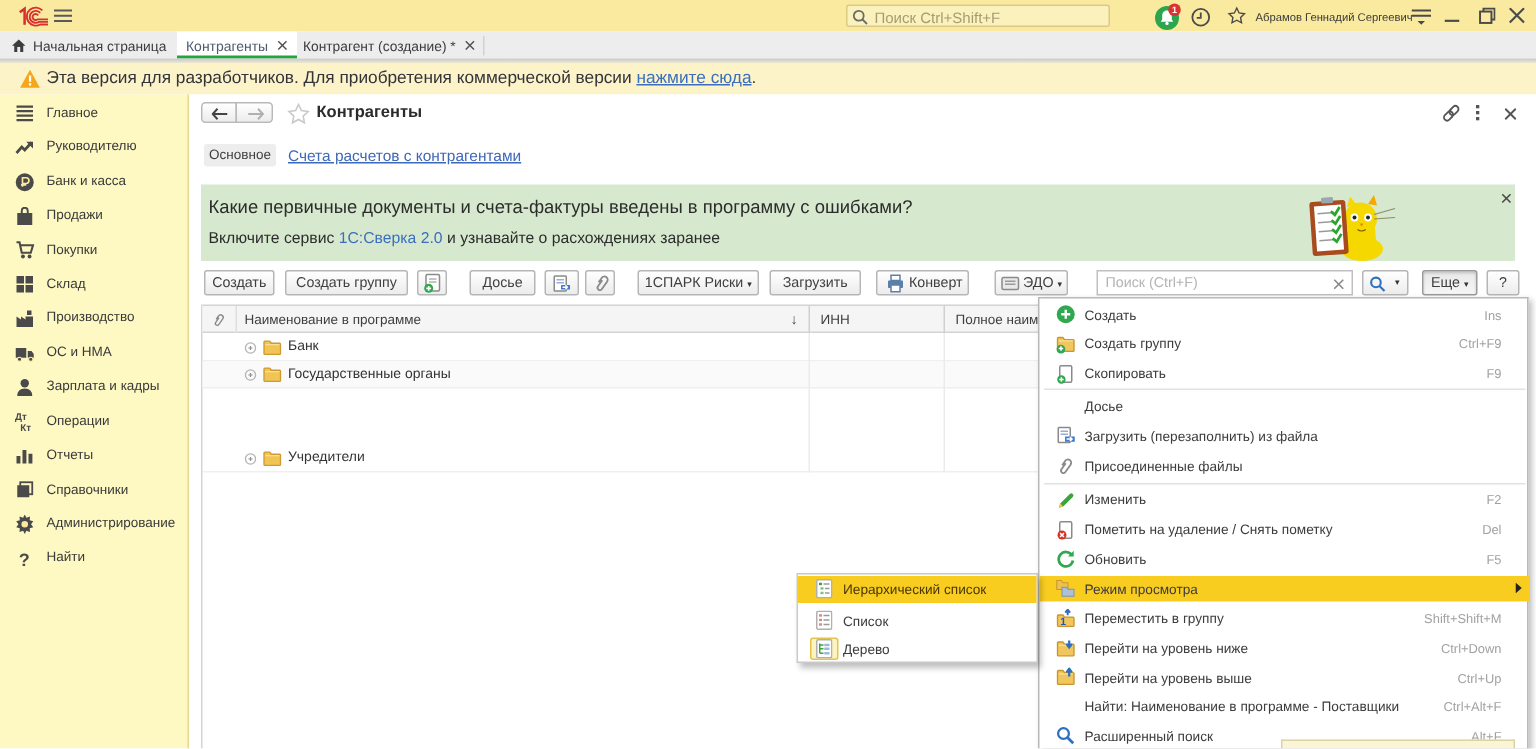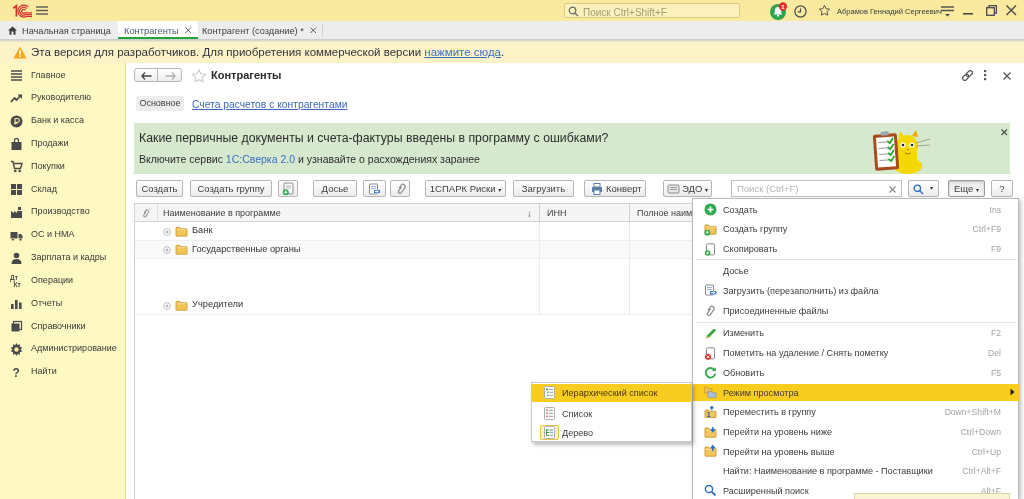--- a/index.html
+++ b/index.html
@@ -454,21 +454,21 @@
       <path d="M0.5 2.5 L0.5 1 L3.5 1 L4.5 2.5 L8 2.5 L8 7 L0.5 7 Z" fill="#eec04d" stroke="#c89830" stroke-width="0.7"></path>
       <path d="M4 6.5 L4 5.5 L7 5.5 L8 6.8 L12 6.8 L12 11.5 L4 11.5 Z" fill="#aebfd8" stroke="#7d94b5" stroke-width="0.7"></path>
     </svg>
     <div class="abs" style="left:30px;top:188.5px;font-size:9.1px;color:#3c3c3c">Режим просмотра</div>
     <svg class="abs" style="left:11px;top:206.7px" width="13" height="13" viewBox="0 0 13 13">
       <path d="M1 11 L1 4.6 Q1 4 1.6 4 L4.4 4 Q4.8 4 5 4.4 L5.6 5.4 L11.4 5.4 Q12 5.4 12 6 L12 11 Q12 11.6 11.4 11.6 L1.6 11.6 Q1 11.6 1 11 Z" fill="#f1c65c" stroke="#c9952c" stroke-width="0.9"></path>
       <text x="2.8" y="10.8" font-size="7" fill="#1a56c4" font-family="Liberation Sans" font-weight="bold">1</text>
       <path d="M7.8 4.2 L7.8 1 M6.2 2.4 L7.8 0.4 L9.4 2.4" stroke="#2e6fc0" stroke-width="1.3" fill="none"></path>
     </svg>
     <div class="abs" style="left:30px;top:208.2px;font-size:9.1px;color:#3c3c3c">Переместить в группу</div>
-    <div class="abs" style="right:17px;top:208.2px;font-size:8.6px;color:#a2a2a2">Down+Shift+M</div>
+    <div class="abs" style="right:17px;top:208.2px;font-size:8.6px;color:#a2a2a2">Shift+Shift+M</div>
     <svg class="abs" style="left:11px;top:226.7px" width="13" height="13" viewBox="0 0 13 13">
       <path d="M1 10.6 L1 2.6 Q1 2 1.6 2 L4.4 2 Q4.8 2 5 2.4 L5.6 3.4 L11.4 3.4 Q12 3.4 12 4 L12 10.6 Q12 11.2 11.4 11.2 L1.6 11.2 Q1 11.2 1 10.6 Z" fill="#f1c65c" stroke="#c9952c" stroke-width="0.9"></path>
       <path d="M1.8 4.2 L11.2 4.2" stroke="#fae09a" stroke-width="0.9"></path>
       <path d="M8.8 1 L8.8 5 M7 3.3 L8.8 5.6 L10.6 3.3" stroke="#2e6fc0" stroke-width="1.5" fill="none"></path>
     </svg>
     <div class="abs" style="left:30px;top:228.2px;font-size:9.1px;color:#3c3c3c">Перейти на уровень ниже</div>
     <div class="abs" style="right:17px;top:228.2px;font-size:8.6px;color:#a2a2a2">Ctrl+Down</div>
     <svg class="abs" style="left:11px;top:246.4px" width="13" height="13" viewBox="0 0 13 13">
       <path d="M1 10.6 L1 2.6 Q1 2 1.6 2 L4.4 2 Q4.8 2 5 2.4 L5.6 3.4 L11.4 3.4 Q12 3.4 12 4 L12 10.6 Q12 11.2 11.4 11.2 L1.6 11.2 Q1 11.2 1 10.6 Z" fill="#f1c65c" stroke="#c9952c" stroke-width="0.9"></path>
       <path d="M1.8 4.2 L11.2 4.2" stroke="#fae09a" stroke-width="0.9"></path>

